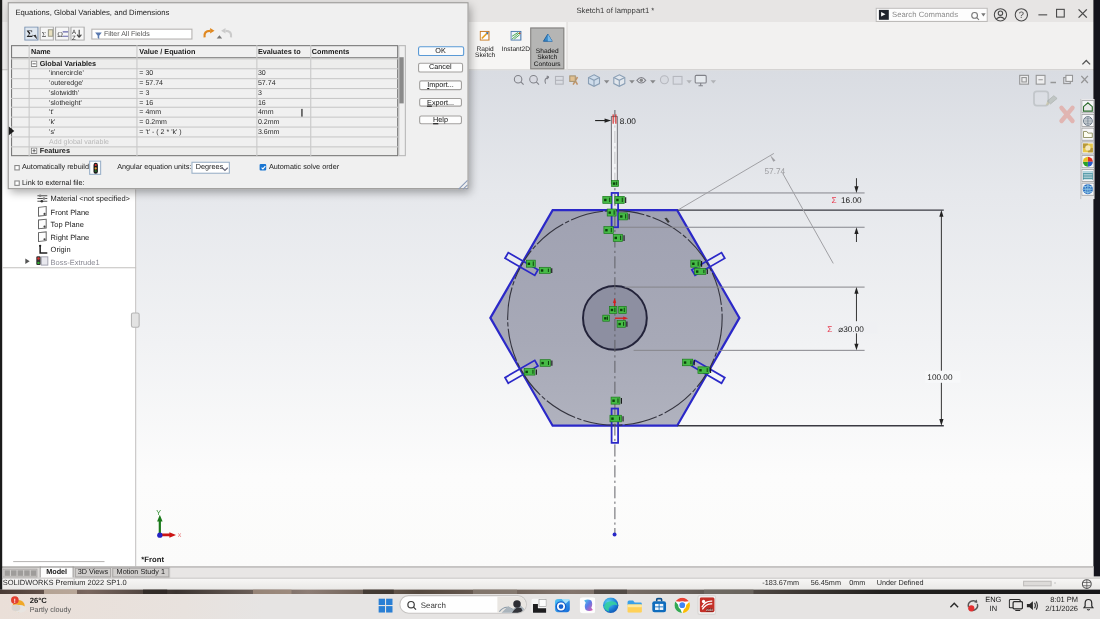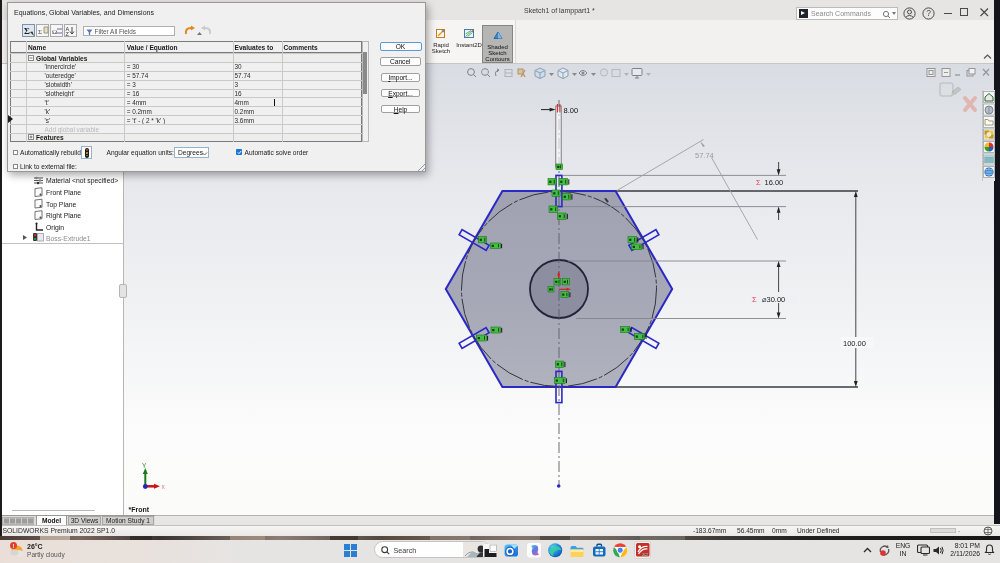--- a/index.html
+++ b/index.html
@@ -557,21 +557,21 @@
   <div class="abs" style="left:27px;top:542.5px;font-size:7px;font-weight:bold;color:#1b1b1b;">26°C</div>
   <div class="abs" style="left:27px;top:551px;font-size:6.6px;color:#555;">Partly cloudy</div>
   <svg class="abs" style="left:344px;top:544px;" width="13" height="13">
       <g fill="#2a7fd4">
         <rect x="0" y="0" width="6" height="6"></rect>
         <rect x="7" y="0" width="6" height="6"></rect>
         <rect x="0" y="7" width="6" height="6"></rect>
         <rect x="7" y="7" width="6" height="6"></rect>
       </g>
     </svg>
-  <div class="abs" style="left:374px;top:540.8px;width:116px;height:17.6px;background:#fefefe;border:1px solid #c6c4c2;border-radius:9px;overflow:hidden;text-align:center;">
+  <div class="abs" style="left:363px;top:540.8px;width:116px;height:17.6px;background:#fefefe;border:1px solid #c6c4c2;border-radius:9px;overflow:hidden;text-align:center;">
     <svg class="abs" style="left:6px;top:4.5px;" width="9" height="9">
         <circle cx="3.7" cy="3.7" r="2.9" fill="none" stroke="#3a3a3a" stroke-width="1.1"></circle>
         <line x1="5.9" y1="5.9" x2="8.2" y2="8.2" stroke="#3a3a3a" stroke-width="1.1"></line>
       </svg>
     <div class="abs" style="left:18.5px;top:4px;font-size:7.2px;color:#3a3a3a;">Search</div>
     <svg class="abs" style="left:88px;top:0px;" width="28" height="17.6">
       <rect x="0" y="0" width="28" height="17.6" fill="#e9e6e2"></rect>
       <path d="M2 14 q5 -6 10 -3 q3 2 6 1" stroke="#8a9aa8" fill="none" stroke-width="1"></path>
       <path d="M4 15 L10 9 L14 12 L20 7 L26 13 L26 16 L4 16 Z" fill="#aab4bc"></path>
       <circle cx="18" cy="7" r="3.4" fill="#2d2d33"></circle>

